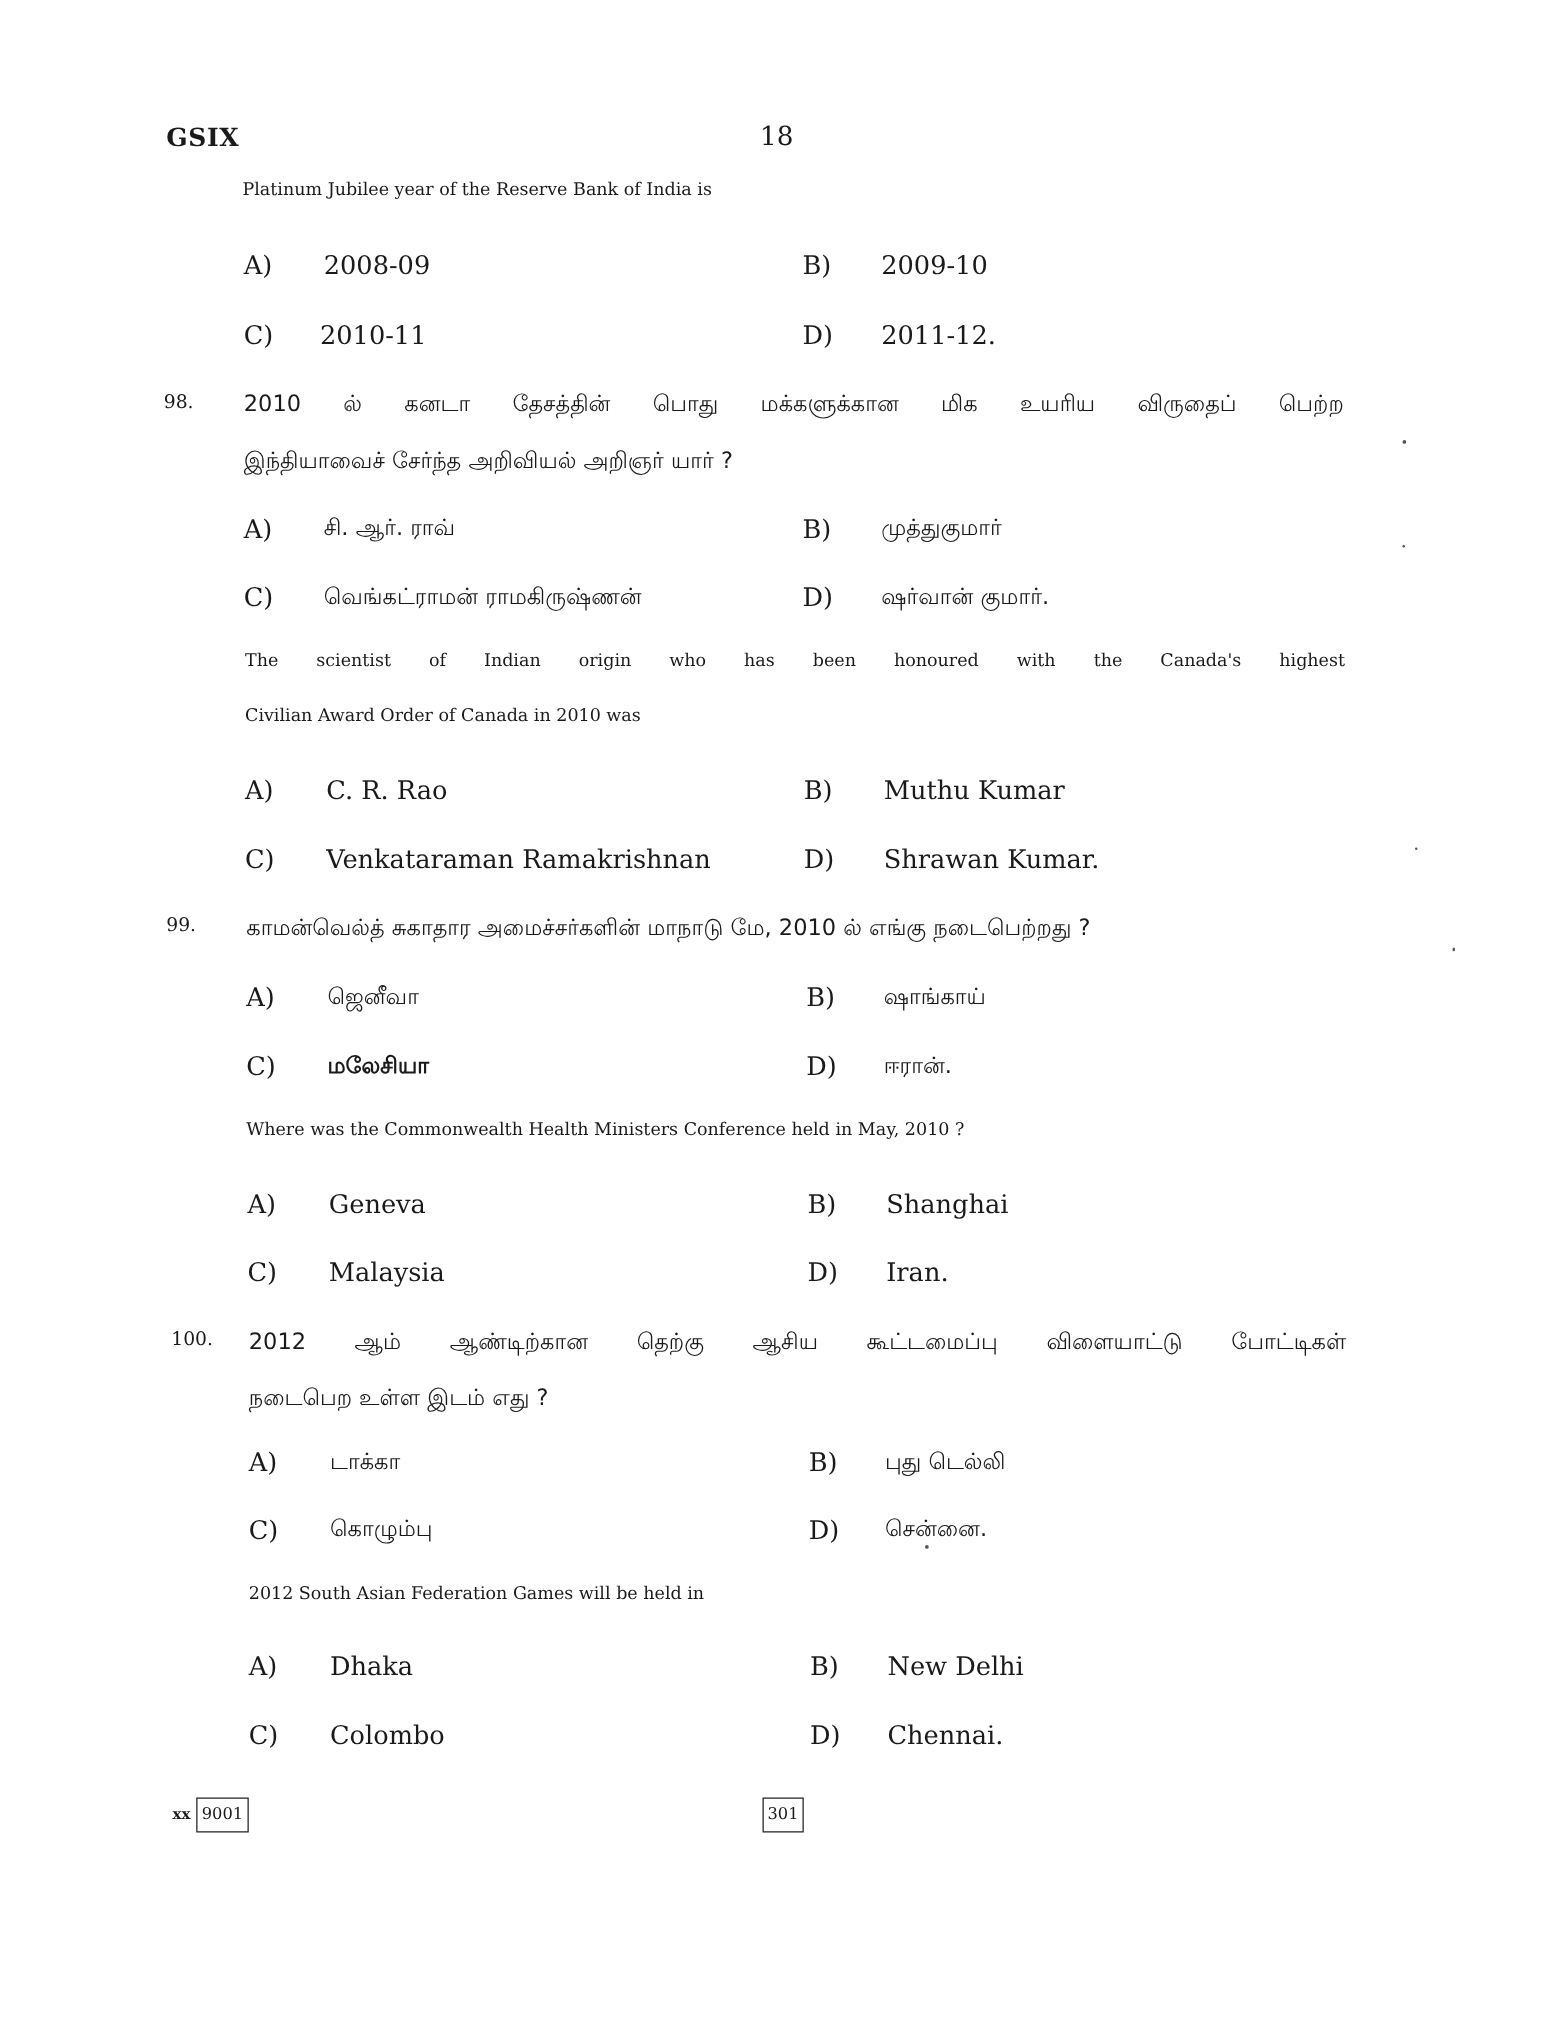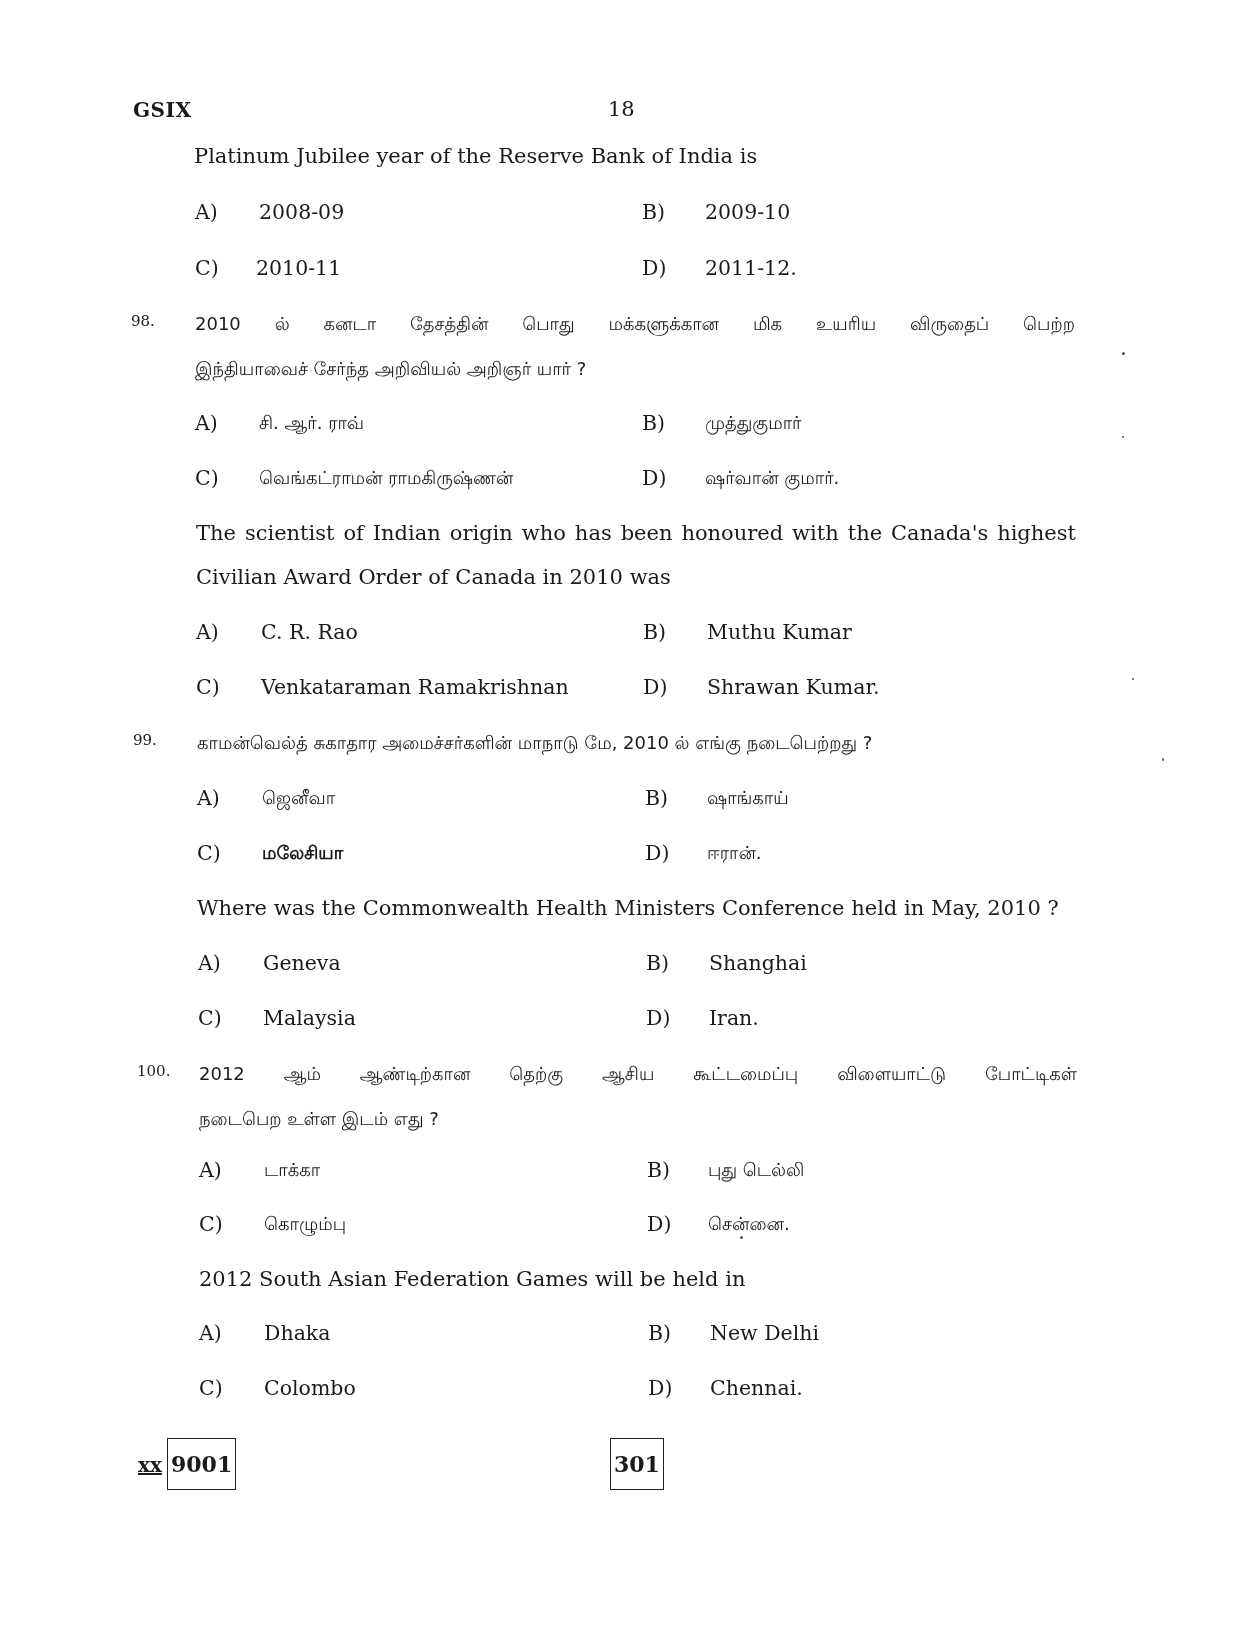--- a/index.html
+++ b/index.html
@@ -1,28 +1,28 @@
 <!DOCTYPE html>
 <html><head>
 <meta charset="utf-8">
 <style>
   html, body { margin:0; padding:0; background:#ffffff; }
   body { width:1240px; height:1633px; position:relative; overflow:hidden; color:#1a1a1a;
          font-family:"DejaVu Serif", "Liberation Serif", serif; }
   .abs { position:absolute; white-space:nowrap; }
   .hdr-code { left:133px; top:98px; font-weight:bold; font-size:20px; letter-spacing:0.5px; }
   .hdr-page { left:608px; top:97px; font-size:21px; }
-  .q { font-size:21px; }
+  .q { font-size:14px; }
   .qnum { font-size:15px; }
   .opt-letter { font-size:20.5px; }
   .opt-text { font-size:20.5px; }
   .ta { font-family:"DejaVu Sans", "Liberation Sans", sans-serif; font-size:18px; }
   .justify { text-align:justify; text-align-last:justify; white-space:normal; }
-  .boxed { border:1.5px solid #222; padding:16px 3px; font-weight:bold; font-size:22px; line-height:18px; display:inline-block; }
-  .footer-prefix { font-weight:bold; font-size:20px;text-decoration:underline; }
+  .boxed { border:1.5px solid #222; padding:4px 3px; font-weight:normal; font-size:13px; line-height:18px; display:inline-block; }
+  .footer-prefix { font-weight:bold; font-size:12px; }
   .speck { position:absolute; width:3px; height:3px; background:#555; border-radius:50%; }
 </style>
 </head>
 <body>
 
 <div class="abs hdr-code">GSIX</div>
 <div class="abs hdr-page">18</div>
 
 <div class="abs q" style="left:194px; top:144px;">Platinum Jubilee year of the Reserve Bank of India is</div>
 <div class="abs opt-letter" style="left:195px; top:200px;">A)</div>

